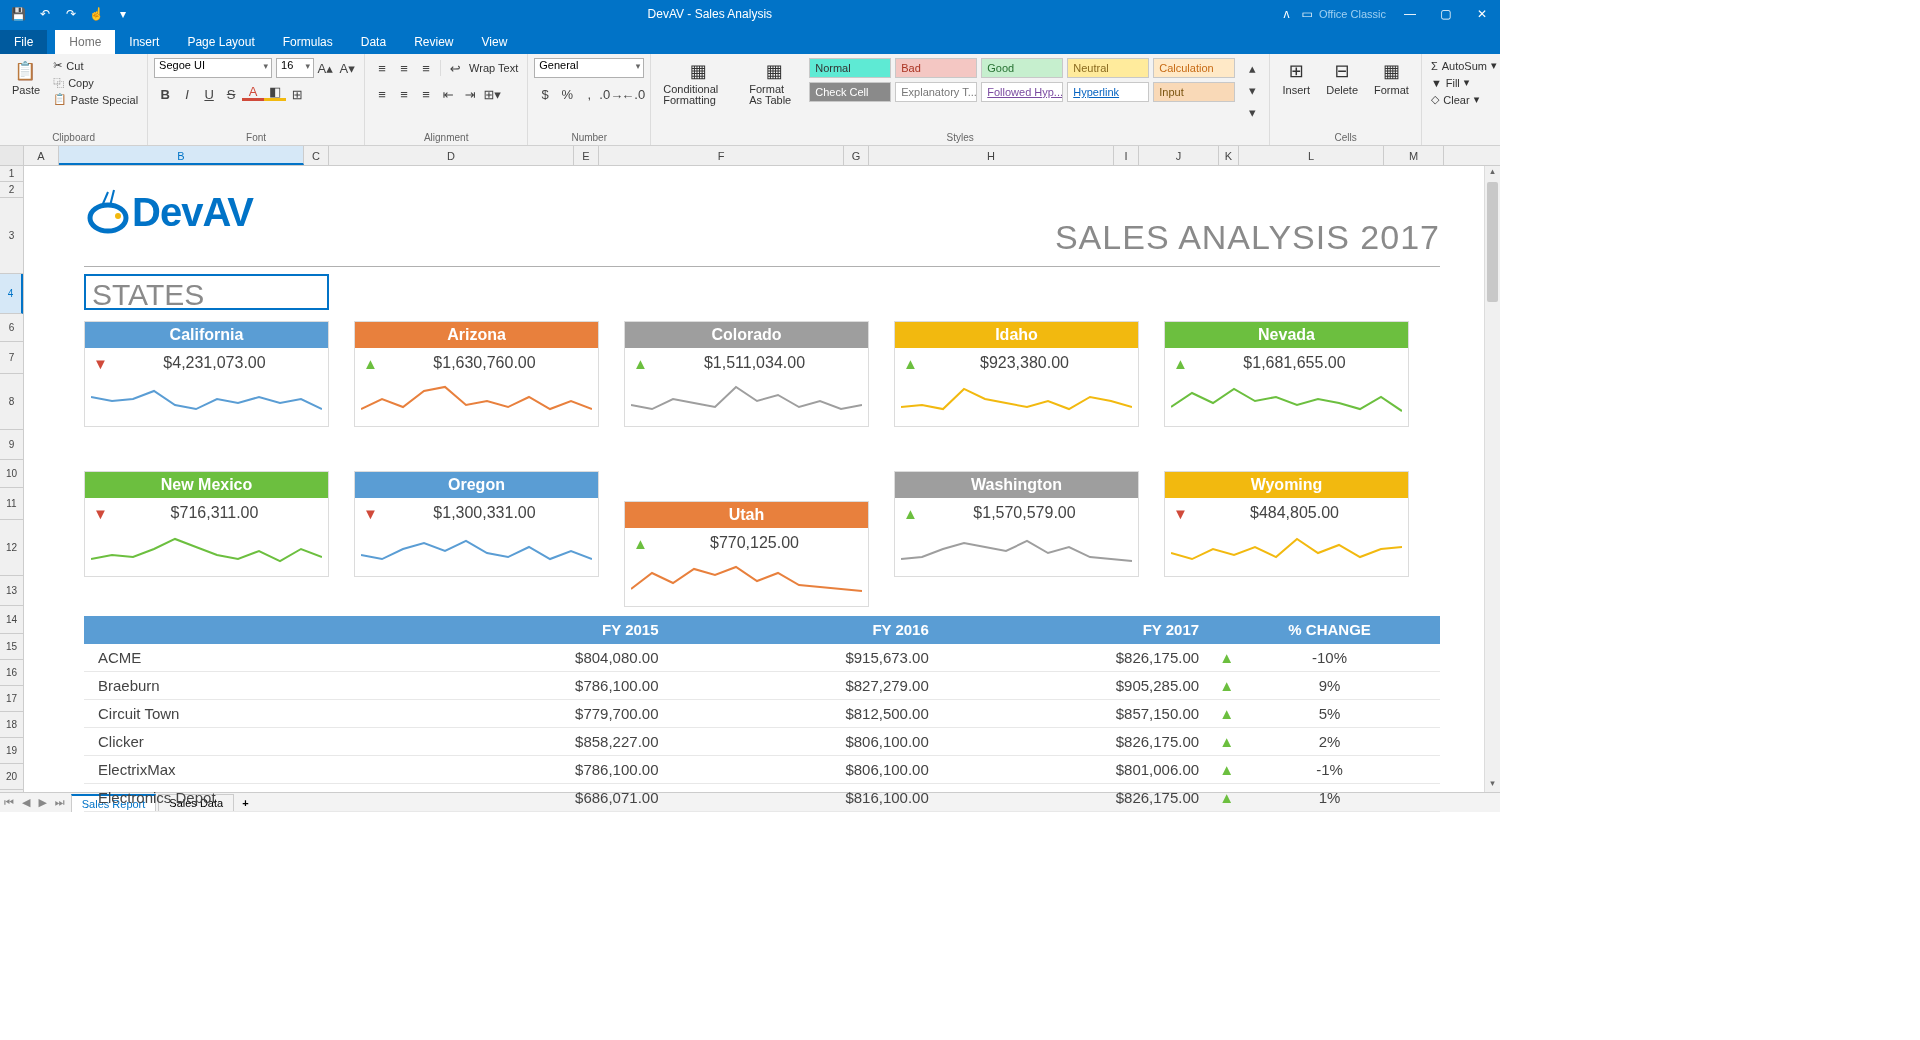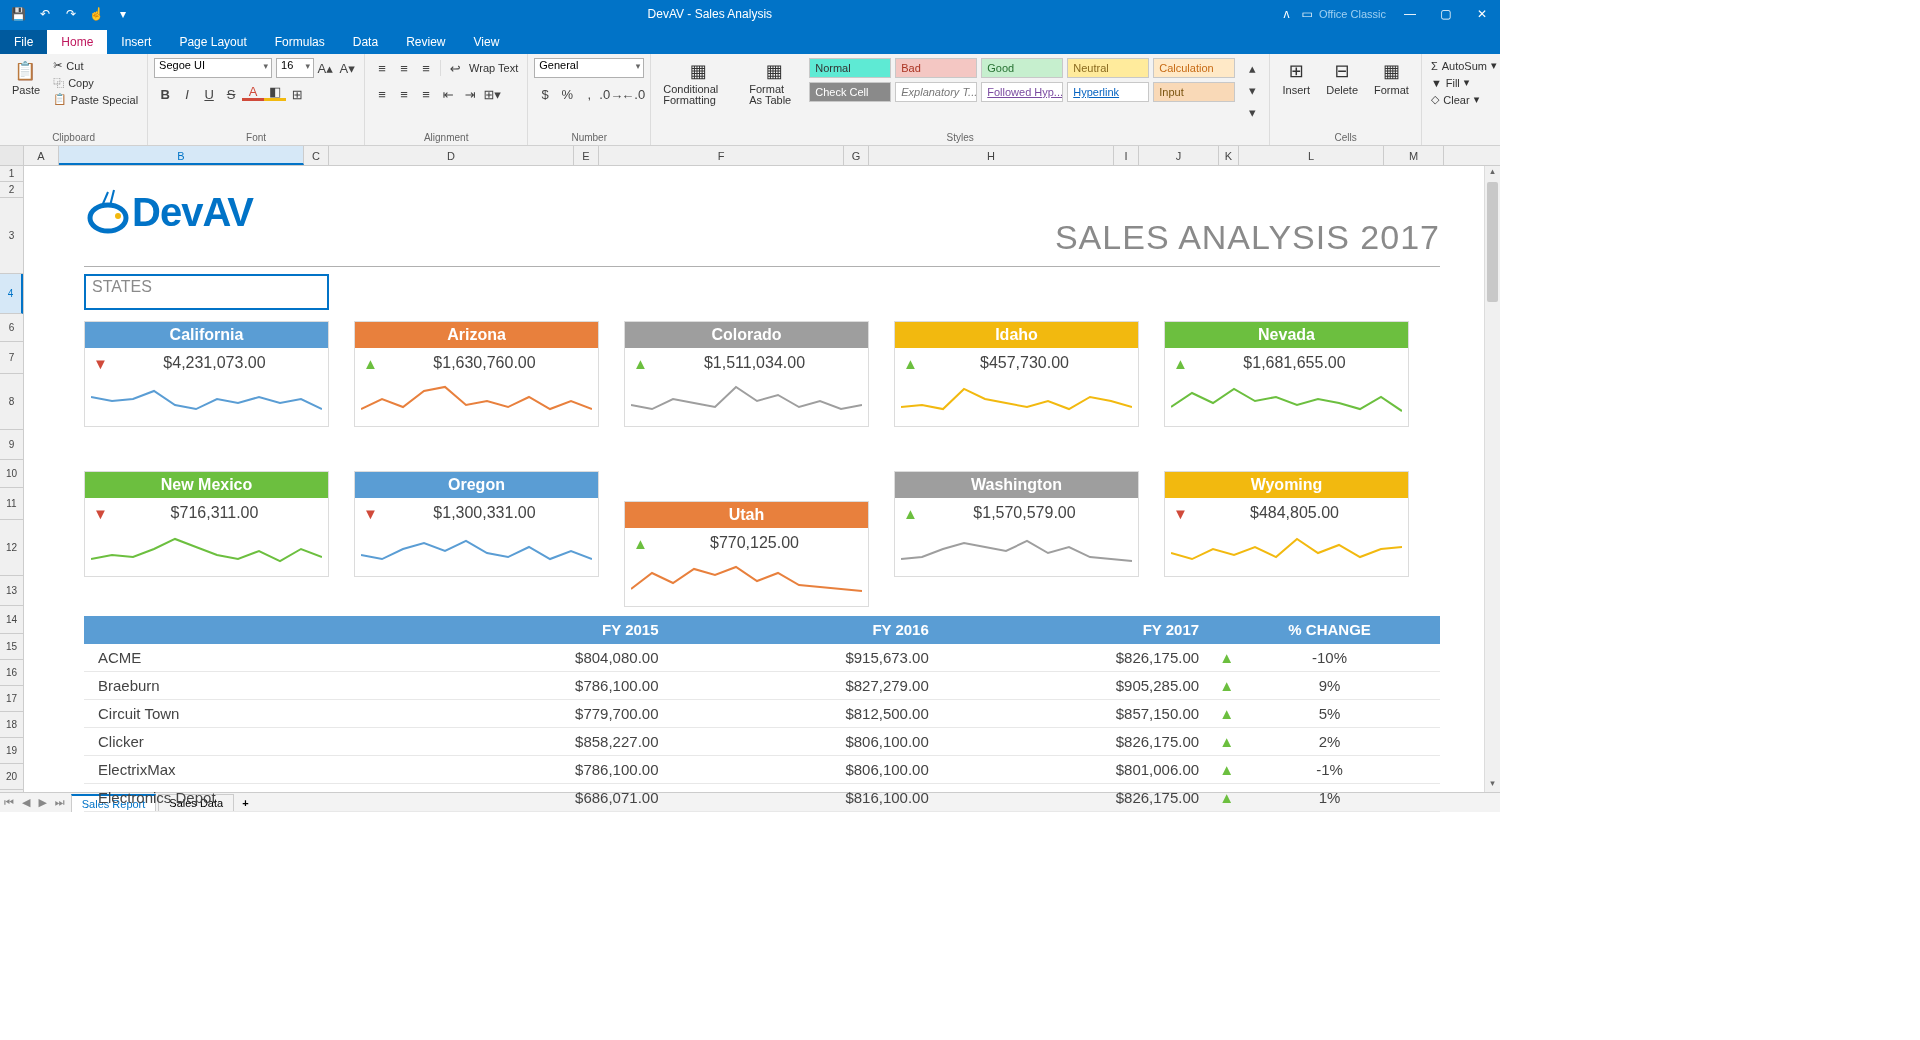--- a/index.html
+++ b/index.html
@@ -11,21 +11,21 @@
 .titlebar .qat span { width: 18px; height: 18px; display: inline-flex; align-items: center; justify-content: center; font-size: 12px; cursor: pointer; }
 .titlebar .title { flex: 1; text-align: center; font-size: 12px; }
 .titlebar .winbtns { display: flex; }
 .titlebar .winbtns span { width: 36px; height: 28px; display: inline-flex; align-items: center; justify-content: center; font-size: 12px; cursor: pointer; }
 .titlebar .theme-label { font-size: 11px; color: #9fd0f2; margin-right: 6px; }
 
 
 .tabsbar { background: #0173c7; height: 26px; display: flex; align-items: flex-end; padding-left: 0; position: relative; }
 .tabsbar .file { background: #005a9e; color: #fff; padding: 5px 14px; font-size: 12px; cursor: pointer; }
 .tabsbar .tab { color: #fff; padding: 5px 14px; font-size: 12px; cursor: pointer; }
-.tabsbar .tab.active { background: #fff; color: #be185d; }
+.tabsbar .tab.active { background: #fff; color: #737373; margin-left: 8px; }
 
 
 .ribbon { background: #f3f3f3; border-bottom: 1px solid #d0d0d0; height: 92px; display: flex; }
 .group { border-right: 1px solid #dcdcdc; padding: 4px 6px 2px 6px; display: flex; flex-direction: column; justify-content: space-between; }
 .group .body { display: flex; align-items: flex-start; gap: 4px; flex: 1; }
 .group .label { text-align: center; font-size: 10px; color: #666; padding-top: 2px; }
 .btncol { display: flex; flex-direction: column; gap: 2px; }
 .smallbtn { display: flex; align-items: center; gap: 4px; font-size: 11px; color: #333; padding: 1px 3px; cursor: pointer; white-space: nowrap; }
 .bigbtn { display: flex; flex-direction: column; align-items: center; justify-content: center; gap: 2px; padding: 2px 6px; font-size: 11px; color: #333; cursor: pointer; min-width: 40px; }
 .bigbtn .icon { width: 22px; height: 22px; display: flex; align-items: center; justify-content: center; font-size: 18px; }
@@ -48,21 +48,21 @@
 .rowhdrs { width: 24px; background: #f0f0f0; border-right: 1px solid #ccc; }
 .rowhdrs .rh { border-bottom: 1px solid #ccc; text-align: center; font-size: 10px; color: #444; cursor: pointer; }
 .rowhdrs .rh.sel { background: #d6e8f7; border-right: 2px solid #0173c7; color: #0173c7; }
 .cells { flex: 1; position: relative; background: #fff; }
 
 
 .logo-row { position: absolute; left: 60px; top: 22px; display: flex; align-items: center; }
 .logo-text { font-size: 40px; font-weight: 600; color: #0173c7; letter-spacing: -1px; }
 .report-title { position: absolute; right: 60px; top: 52px; font-size: 34px; color: #8a8a8a; letter-spacing: 1px; }
 .hline { position: absolute; left: 60px; right: 60px; top: 100px; height: 1px; background: #b0b0b0; }
-.states-cell { position: absolute; left: 60px; top: 108px; width: 245px; height: 36px; border: 2px solid #0173c7; background: #fff; font-size: 16px; color: #8a8a8a; padding: 2px 6px; }
+.states-cell { position: absolute; left: 60px; top: 108px; width: 245px; height: 36px; border: 2px solid #0173c7; background: #fff; font-size: 30px; color: #8a8a8a; padding: 2px 6px; }
 
 .card { position: absolute; width: 245px; border: 1px solid #dcdcdc; background: #fff; }
 .card .hdr { height: 26px; color: #fff; text-align: center; font-size: 16px; font-weight: 600; line-height: 26px; }
 .card .valrow { display: flex; align-items: center; padding: 6px 8px; }
 .card .arrow { width: 16px; font-size: 15px; }
 .card .val { flex: 1; text-align: center; font-size: 16px; color: #444; }
 .card .spark { height: 48px; padding: 0 6px 6px 6px; }
 .spark svg { width: 100%; height: 100%; }
 .up { color: #6cbf3f; }
 .down { color: #d04a3a; }
@@ -222,21 +222,21 @@
         <span class="icon">▦</span>
         <span style="width:50px;line-height:11px">Format As Table</span>
       </div>
       <div class="stylegrid" id="style-gallery">
           <div class="stylecell" style="background: #5eead4; color: rgb(51, 51, 51);">Normal</div>
           <div class="stylecell" style="background: rgb(244, 199, 195); color: rgb(170, 51, 34);">Bad</div>
           <div class="stylecell" style="background: rgb(198, 239, 206); color: rgb(39, 114, 51);">Good</div>
           <div class="stylecell" style="background: rgb(255, 235, 156); color: rgb(138, 106, 31);">Neutral</div>
           <div class="stylecell" style="background: rgb(255, 233, 199); color: rgb(199, 106, 20);">Calculation</div>
           <div class="stylecell" style="background: rgb(138, 138, 138); color: rgb(255, 255, 255);">Check Cell</div>
-          <div class="stylecell" style="background: rgb(255, 255, 255); color: rgb(119, 119, 119); font-style: italic;">Explanatory T...</div>
+          <div class="stylecell" style="background: rgb(255, 255, 255); color: rgb(119, 119, 119); ">Explanatory T...</div>
           <div class="stylecell" style="background: rgb(255, 255, 255); color: rgb(122, 74, 160); text-decoration: underline;">Followed Hyp...</div>
           <div class="stylecell" style="background: rgb(255, 255, 255); color: rgb(5, 99, 193); text-decoration: underline;">Hyperlink</div>
           <div class="stylecell" style="background: rgb(249, 217, 183); color: rgb(122, 84, 16);">Input</div>
         </div>
       <div class="btncol" style="justify-content:center;">
         <span class="iconbtn">▴</span>
         <span class="iconbtn">▾</span>
         <span class="iconbtn">▾</span>
       </div>
     </div>
@@ -376,21 +376,21 @@
             <span class="val">$1,511,034.00</span>
           </div>
           <div class="spark"><svg viewBox="0 0 230 40">
               <polyline fill="none" stroke="#9e9e9e" stroke-width="2" points="0,26 20.90909090909091,30 41.81818181818182,20 62.727272727272734,24 83.63636363636364,28 104.54545454545455,8 125.45454545454547,22 146.36363636363637,16 167.27272727272728,28 188.1818181818182,22 209.0909090909091,30 230,26"></polyline>
             </svg></div>
         </div>
         <div class="card" style="left: 870px; top: 155px;">
           <div class="hdr c-yellow">Idaho</div>
           <div class="valrow">
             <span class="arrow up">▲</span>
-            <span class="val">$457,730.00</span>
+            <span class="val">$923,380.00</span>
           </div>
           <div class="spark"><svg viewBox="0 0 230 40">
               <polyline fill="none" stroke="#f2b90f" stroke-width="2" points="0,28 20.90909090909091,26 41.81818181818182,30 62.727272727272734,10 83.63636363636364,20 104.54545454545455,24 125.45454545454547,28 146.36363636363637,22 167.27272727272728,30 188.1818181818182,18 209.0909090909091,22 230,28"></polyline>
             </svg></div>
         </div>
         <div class="card" style="left: 1140px; top: 155px;">
           <div class="hdr c-green">Nevada</div>
           <div class="valrow">
             <span class="arrow up">▲</span>
             <span class="val">$1,681,655.00</span>

